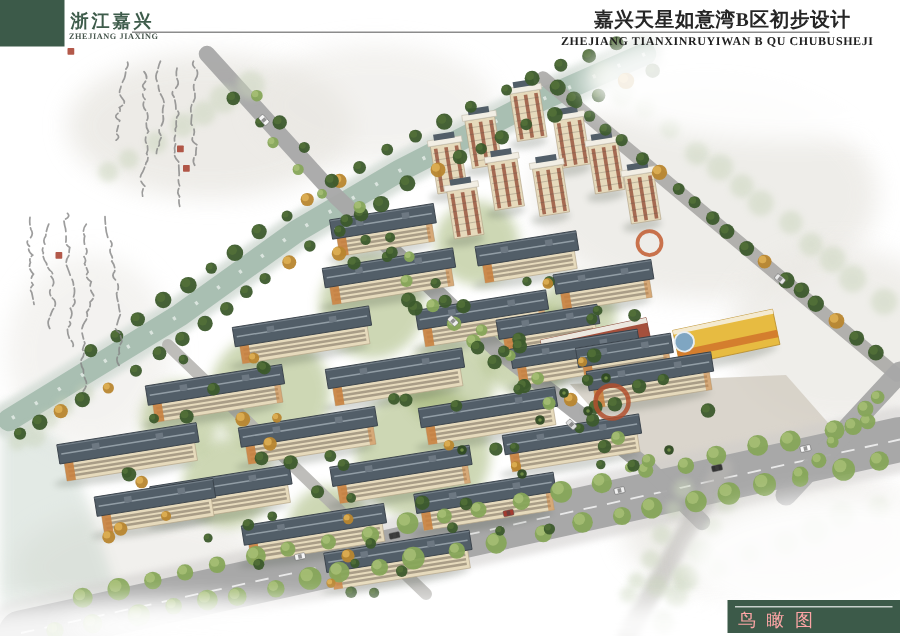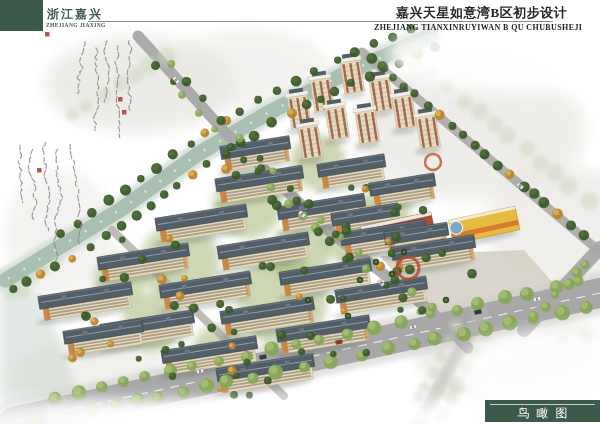--- a/index.html
+++ b/index.html
@@ -12,22 +12,22 @@
   .region-en{position:absolute;left:46px;top:22px;font-size:5.5px;font-weight:bold;
              letter-spacing:.4px;color:#49584f;white-space:nowrap;}
   .header-rule{position:absolute;left:88px;top:21px;width:465px;height:1px;background:#8c8c8c;}
   .proj-cn{position:absolute;left:396px;top:4px;font-size:13px;font-weight:bold;
            letter-spacing:.5px;color:#262626;white-space:nowrap;}
   .proj-en{position:absolute;left:374px;top:23px;font-size:8px;font-weight:bold;
            letter-spacing:.4px;color:#1f1f1f;white-space:nowrap;}
   .caption{position:absolute;left:485px;top:400px;width:115px;height:22px;
            background:var(--accent,#3c5a49);}
   .caption-line{position:absolute;top:4px;left:5px;right:5px;height:1px;background:rgba(255,255,255,.72);}
-  .caption-label{display:block;text-align:center;margin-top:7px;font-size:12px;line-height:1;
-                 color:#ffffff;letter-spacing:7px;padding-left:7px;}
+  .caption-label{display:block;margin-top:7px;font-size:12px;line-height:1;
+                 color:#fca5a5;letter-spacing:7px;padding-left:7px;}
 </style>
 </head>
 <body>
 
 <div class="page">
 
   <svg class="scene-svg" width="600" height="424" viewBox="0 0 600 424">
       <defs>
         <filter id="b2" x="-60%" y="-60%" width="220%" height="220%">
           <feGaussianBlur stdDeviation="2"></feGaussianBlur>

